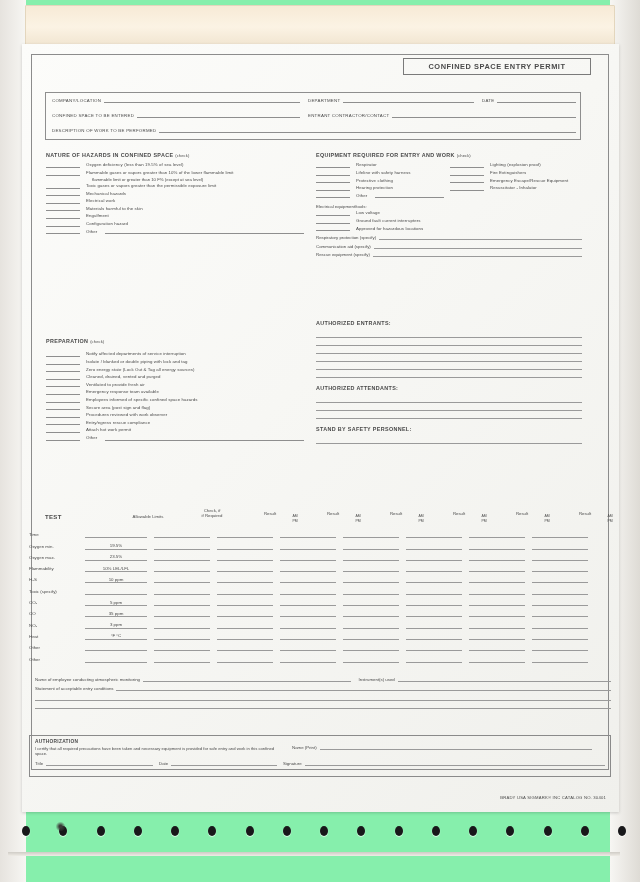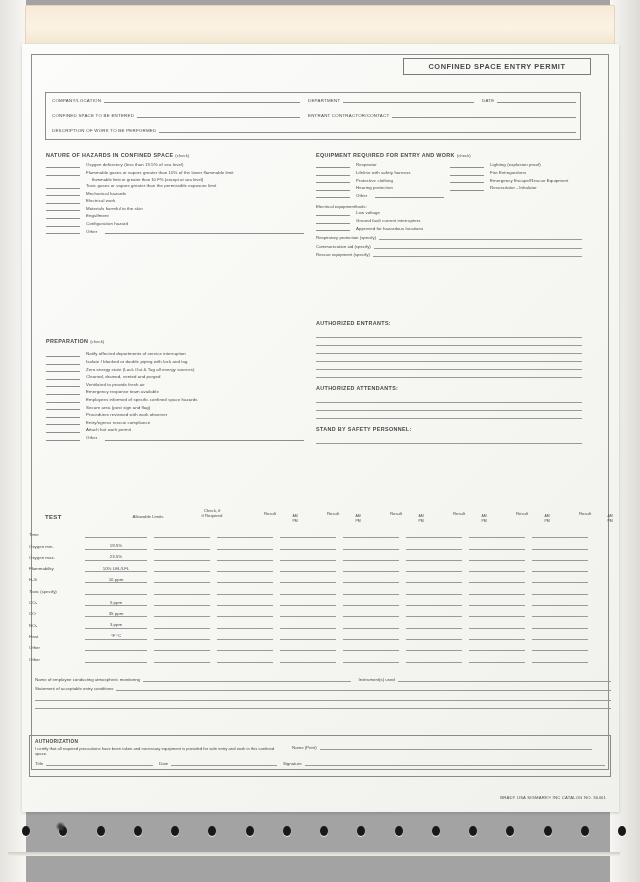--- a/index.html
+++ b/index.html
@@ -6,21 +6,21 @@
   html,body { width:640px; height:882px; }
   body {
     font-family: "Liberation Sans", sans-serif;
     background:#ffffff;
     overflow:hidden;
     position:relative;
   }
   
   #photo {
     position:absolute; inset:0;
-    background:#a3a3a3;
+    background:#86efac;
   }
   #shadow-left  { position:absolute; left:0; top:0; width:26px; height:882px;
                   background:linear-gradient(to right,#e6e3de,#f7f6f3); }
   #shadow-right { position:absolute; right:0; top:0; width:30px; height:882px;
                   background:linear-gradient(to left,#dedbd5,#f7f6f3); }
   
   #binding {
     position:absolute; left:25px; top:5px; width:590px; height:40px;
     background:linear-gradient(to bottom,#f7ead6,#fbf3e4 55%,#f2e6d2);
     border:1px solid #e3d6bd;

